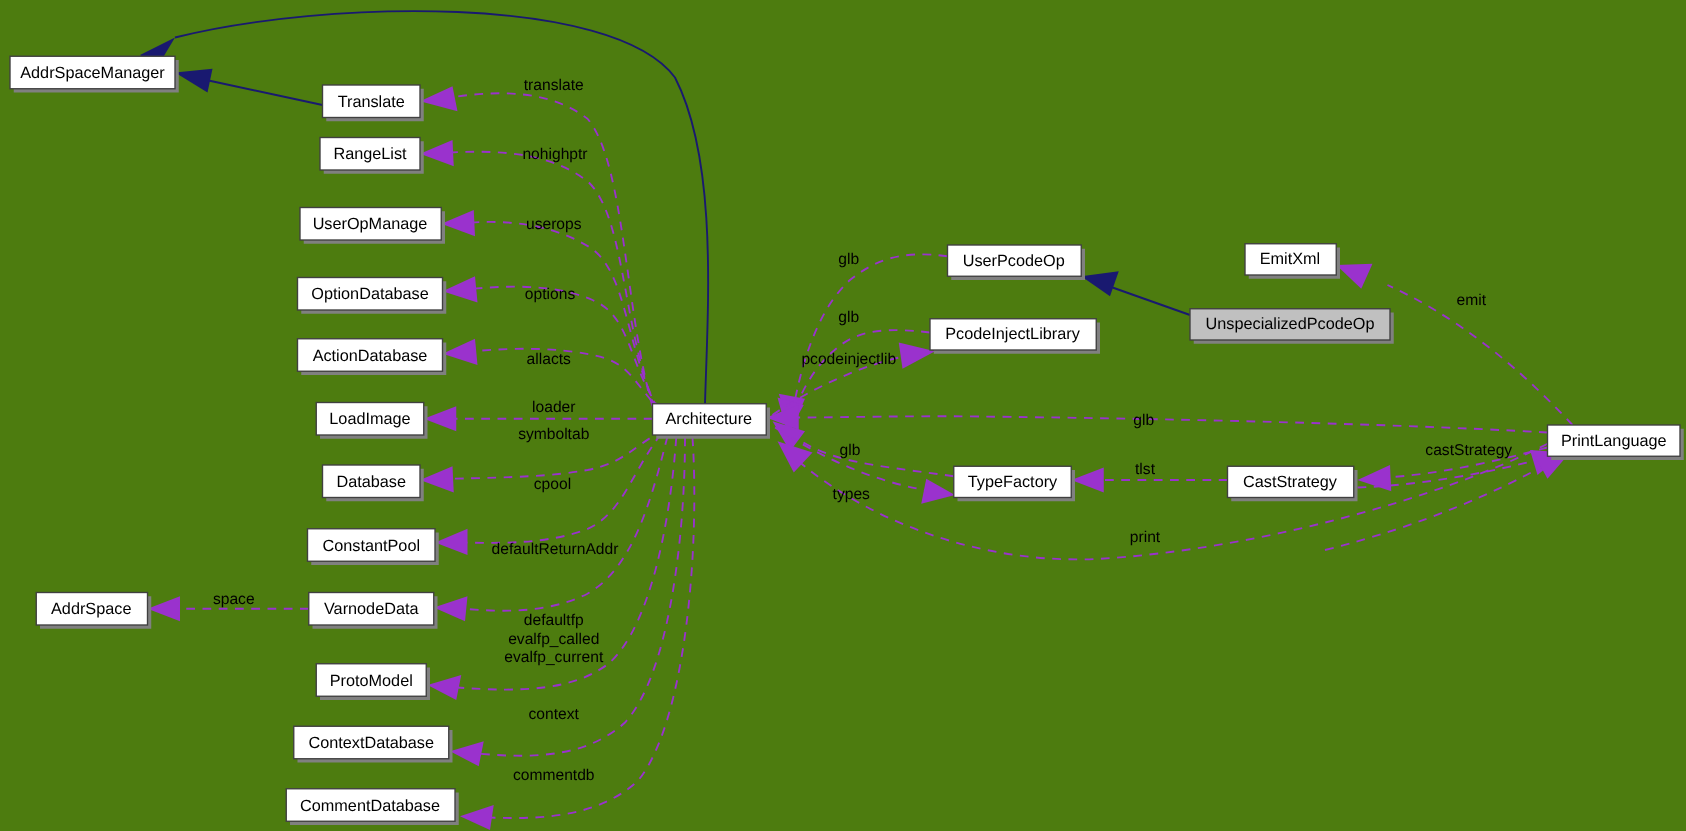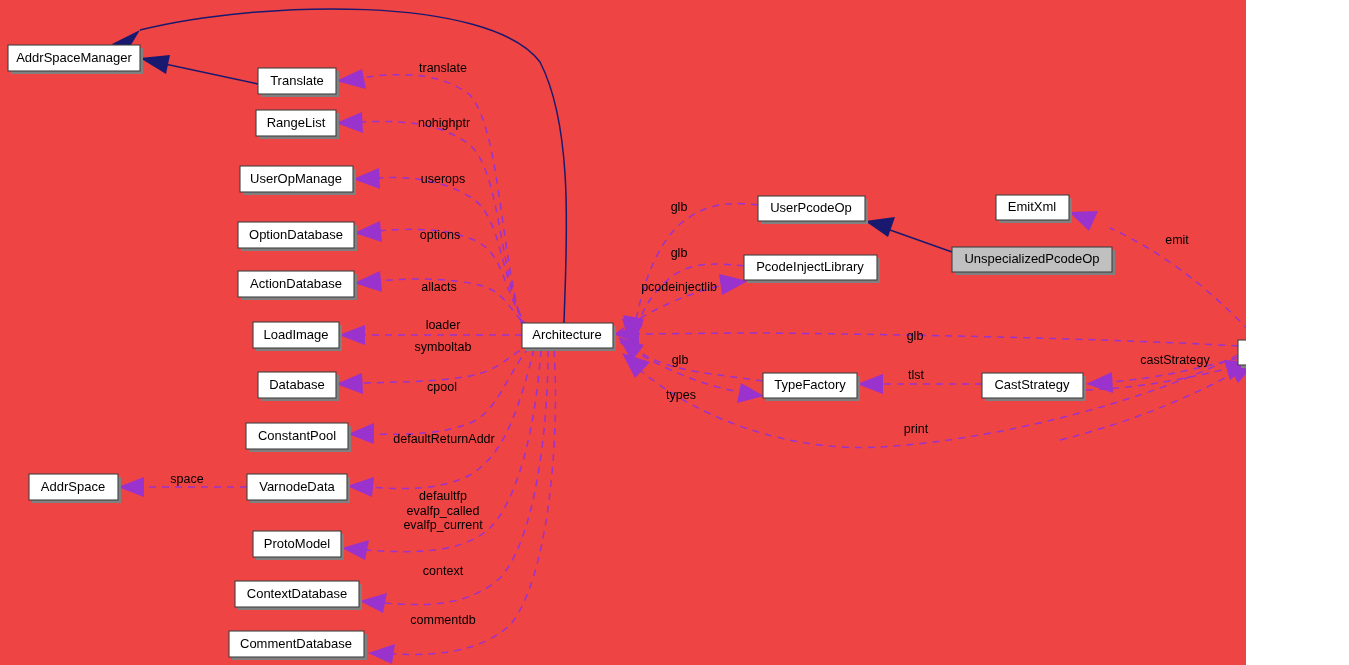--- a/index.html
+++ b/index.html
@@ -6,23 +6,23 @@
   html, body {
     margin: 0;
     padding: 0;
     background: #ffffff;
   }
   body {
     font-family: "Liberation Sans", sans-serif;
   }
   #diagram-root {
     position: relative;
-    width: 1246px;
+    width: 1349px;
     height: 665px;
-    background: #ef4444;
+    background: #4d7c0f;
     overflow: hidden;
   }
   svg#graph {
     position: absolute;
     top: 0;
     left: 0;
     width: 1349px;
     height: 665px;
     display: block;
   }

